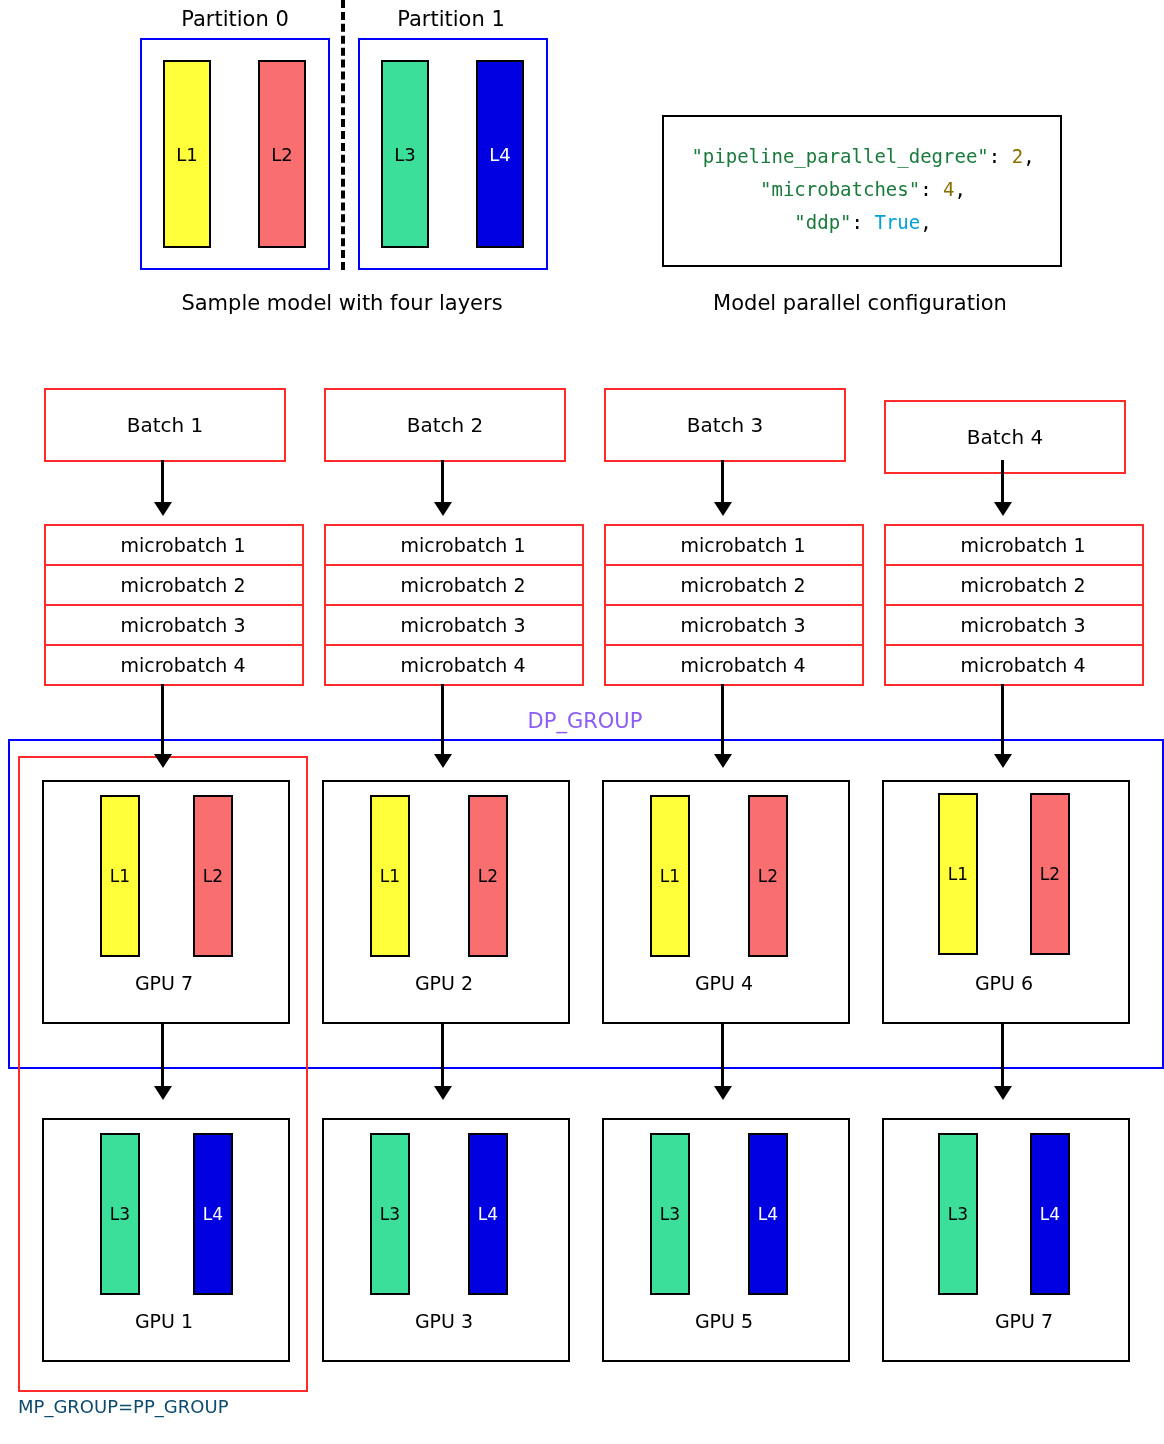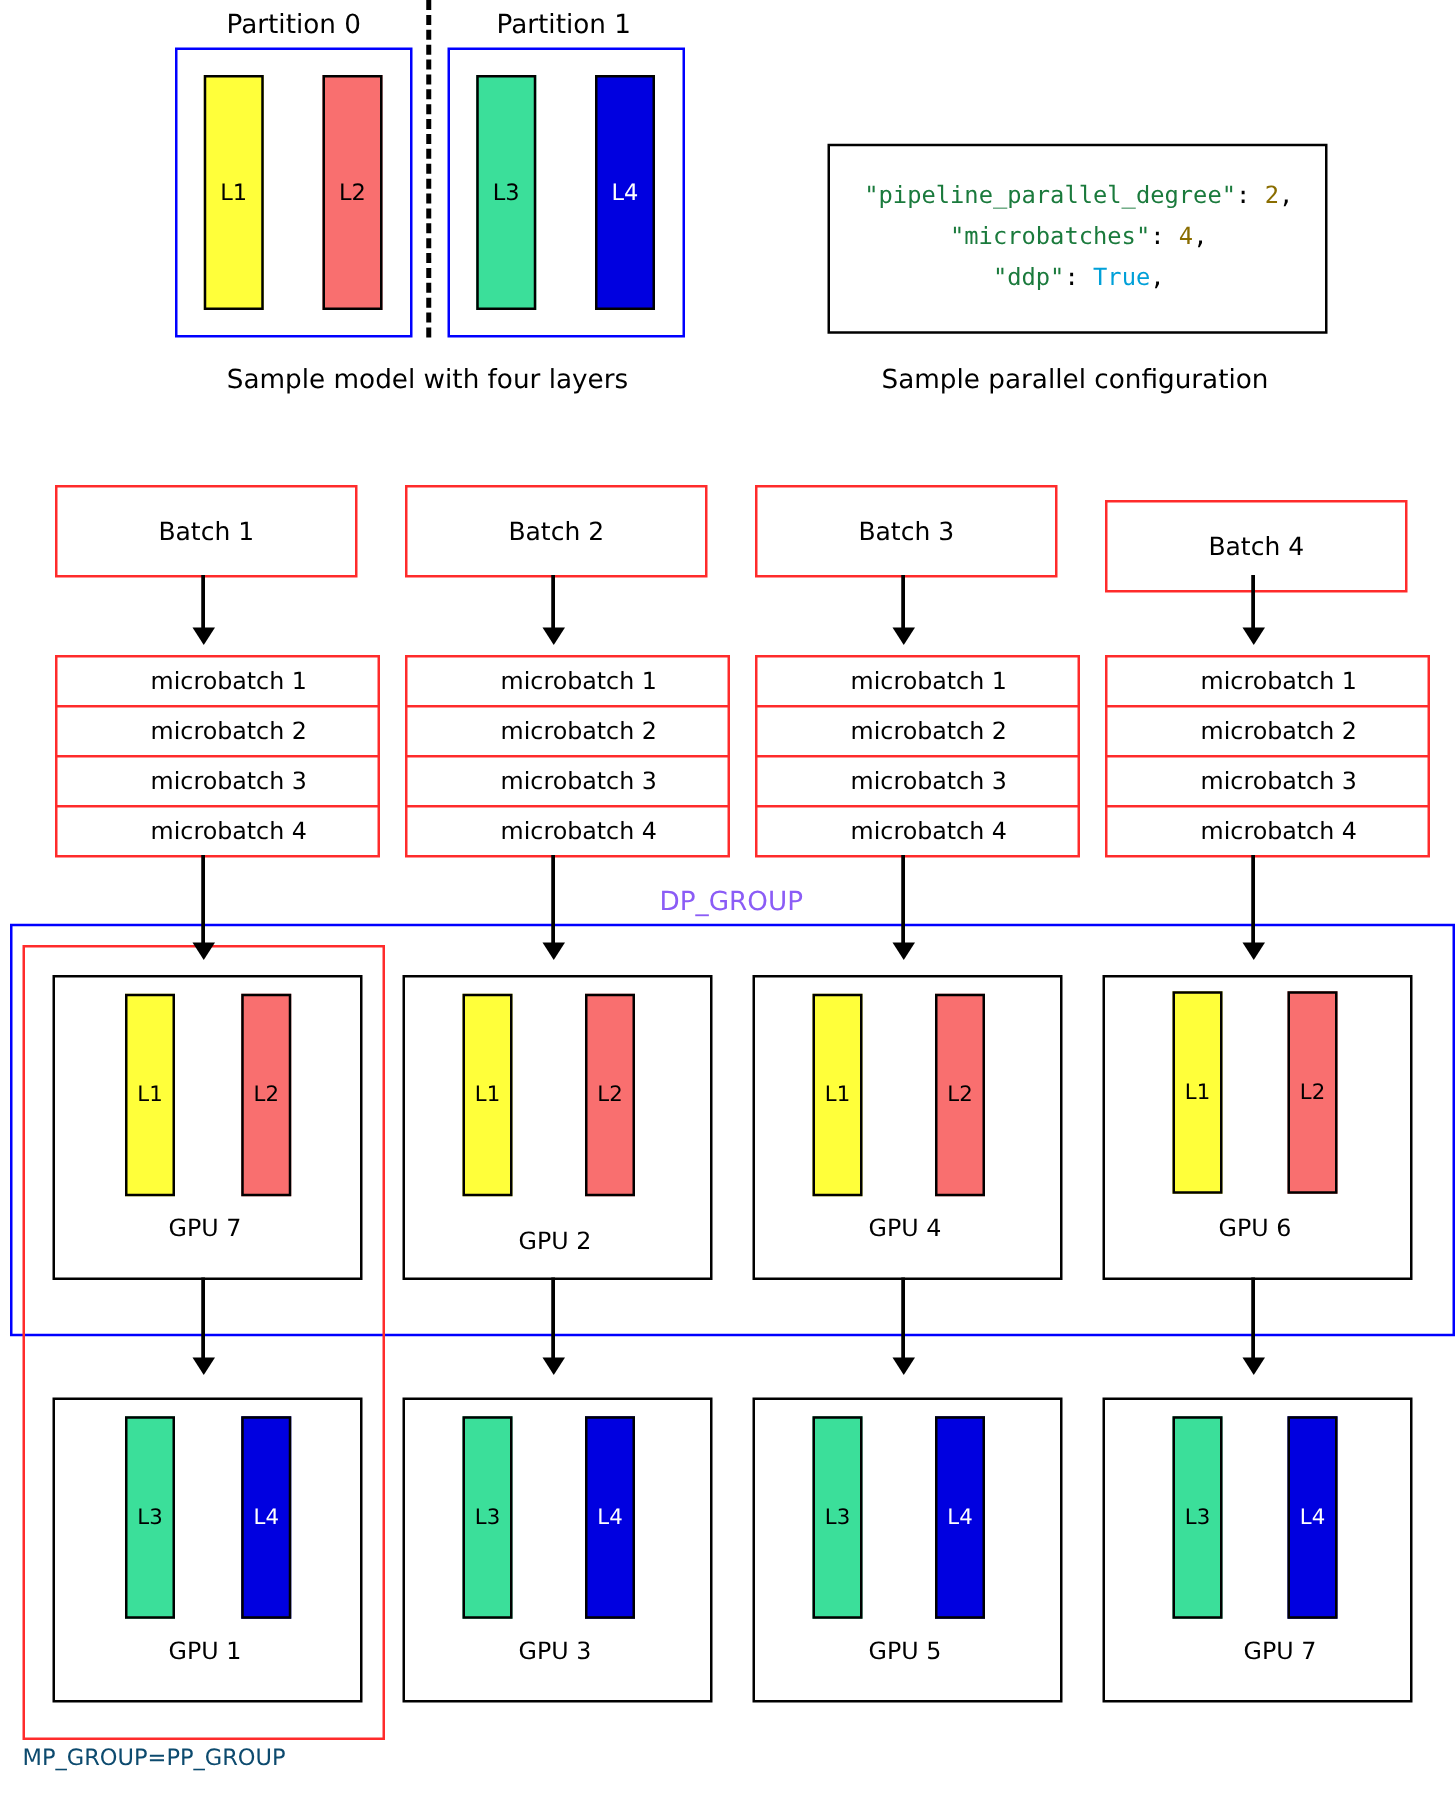--- a/index.html
+++ b/index.html
@@ -67,21 +67,21 @@
 <div class="abs config-box" style="left:662px;top:115px;width:396px;height:148px;"></div>
 <div class="abs" style="left:678px;top:145px;width:370px;text-align:center;">
   <span class="config-line k">"pipeline_parallel_degree"</span><span class="config-line">: </span><span class="config-line num">2</span><span class="config-line">,</span>
 </div>
 <div class="abs" style="left:678px;top:178px;width:370px;text-align:center;">
   <span class="config-line k">"microbatches"</span><span class="config-line">: </span><span class="config-line num">4</span><span class="config-line">,</span>
 </div>
 <div class="abs" style="left:678px;top:211px;width:370px;text-align:center;">
   <span class="config-line k">"ddp"</span><span class="config-line">: </span><span class="config-line bool">True</span><span class="config-line">,</span>
 </div>
-<div class="abs ctr caption" style="left:662px;top:288px;width:396px;height:30px;">Sample parallel configuration</div>
+<div class="abs ctr caption" style="left:662px;top:288px;width:396px;height:30px;">Model parallel configuration</div>
 
 <div class="abs dp-group-box" style="left:8px;top:739px;width:1152px;height:326px;"></div>
 <div class="abs dp-label ctr" style="left:460px;top:707px;width:250px;height:28px;">DP_GROUP</div>
 
 <div class="abs mp-group-box" style="left:18px;top:756px;width:286px;height:632px;"></div>
 <div class="abs mp-label" style="left:18px;top:1396px;width:330px;height:28px;">MP_GROUP=PP_GROUP</div>
 
 <div class="abs batch-box ctr" style="left:44px;top:388px;width:238px;height:70px;">
     <span>Batch 1</span>
   </div>
@@ -142,21 +142,21 @@
 <div class="abs arrow-line" style="left:441px;top:684px;height:72px;"></div>
 <div class="abs arrow-head" style="left:434px;top:754px;"></div>
 
 <div class="abs gpu-box" style="left:322px;top:780px;width:244px;height:240px;"></div>
 <div class="abs layer ctr" style="left:370px;top:795px;width:36px;height:158px;background:#ffff3a;">
     <span class="gpu-layer-label">L1</span>
   </div>
 <div class="abs layer ctr" style="left:468px;top:795px;width:36px;height:158px;background:#f96f6f;">
     <span class="gpu-layer-label">L2</span>
   </div>
-<div class="abs ctr gpu-label" style="left:322px;top:970px;width:244px;height:26px;margin-top:10px;">GPU 2</div>
+<div class="abs ctr gpu-label" style="left:322px;top:970px;width:244px;height:26px;">GPU 2</div>
 <div class="abs arrow-line" style="left:441px;top:1022px;height:66px;"></div>
 <div class="abs arrow-head" style="left:434px;top:1086px;"></div>
 
 <div class="abs gpu-box" style="left:322px;top:1118px;width:244px;height:240px;"></div>
 <div class="abs layer ctr" style="left:370px;top:1133px;width:36px;height:158px;background:#3bdf9a;">
     <span class="gpu-layer-label">L3</span>
   </div>
 <div class="abs layer ctr" style="left:468px;top:1133px;width:36px;height:158px;background:#0000e0;color:#fff;">
     <span class="gpu-layer-label">L4</span>
   </div>

